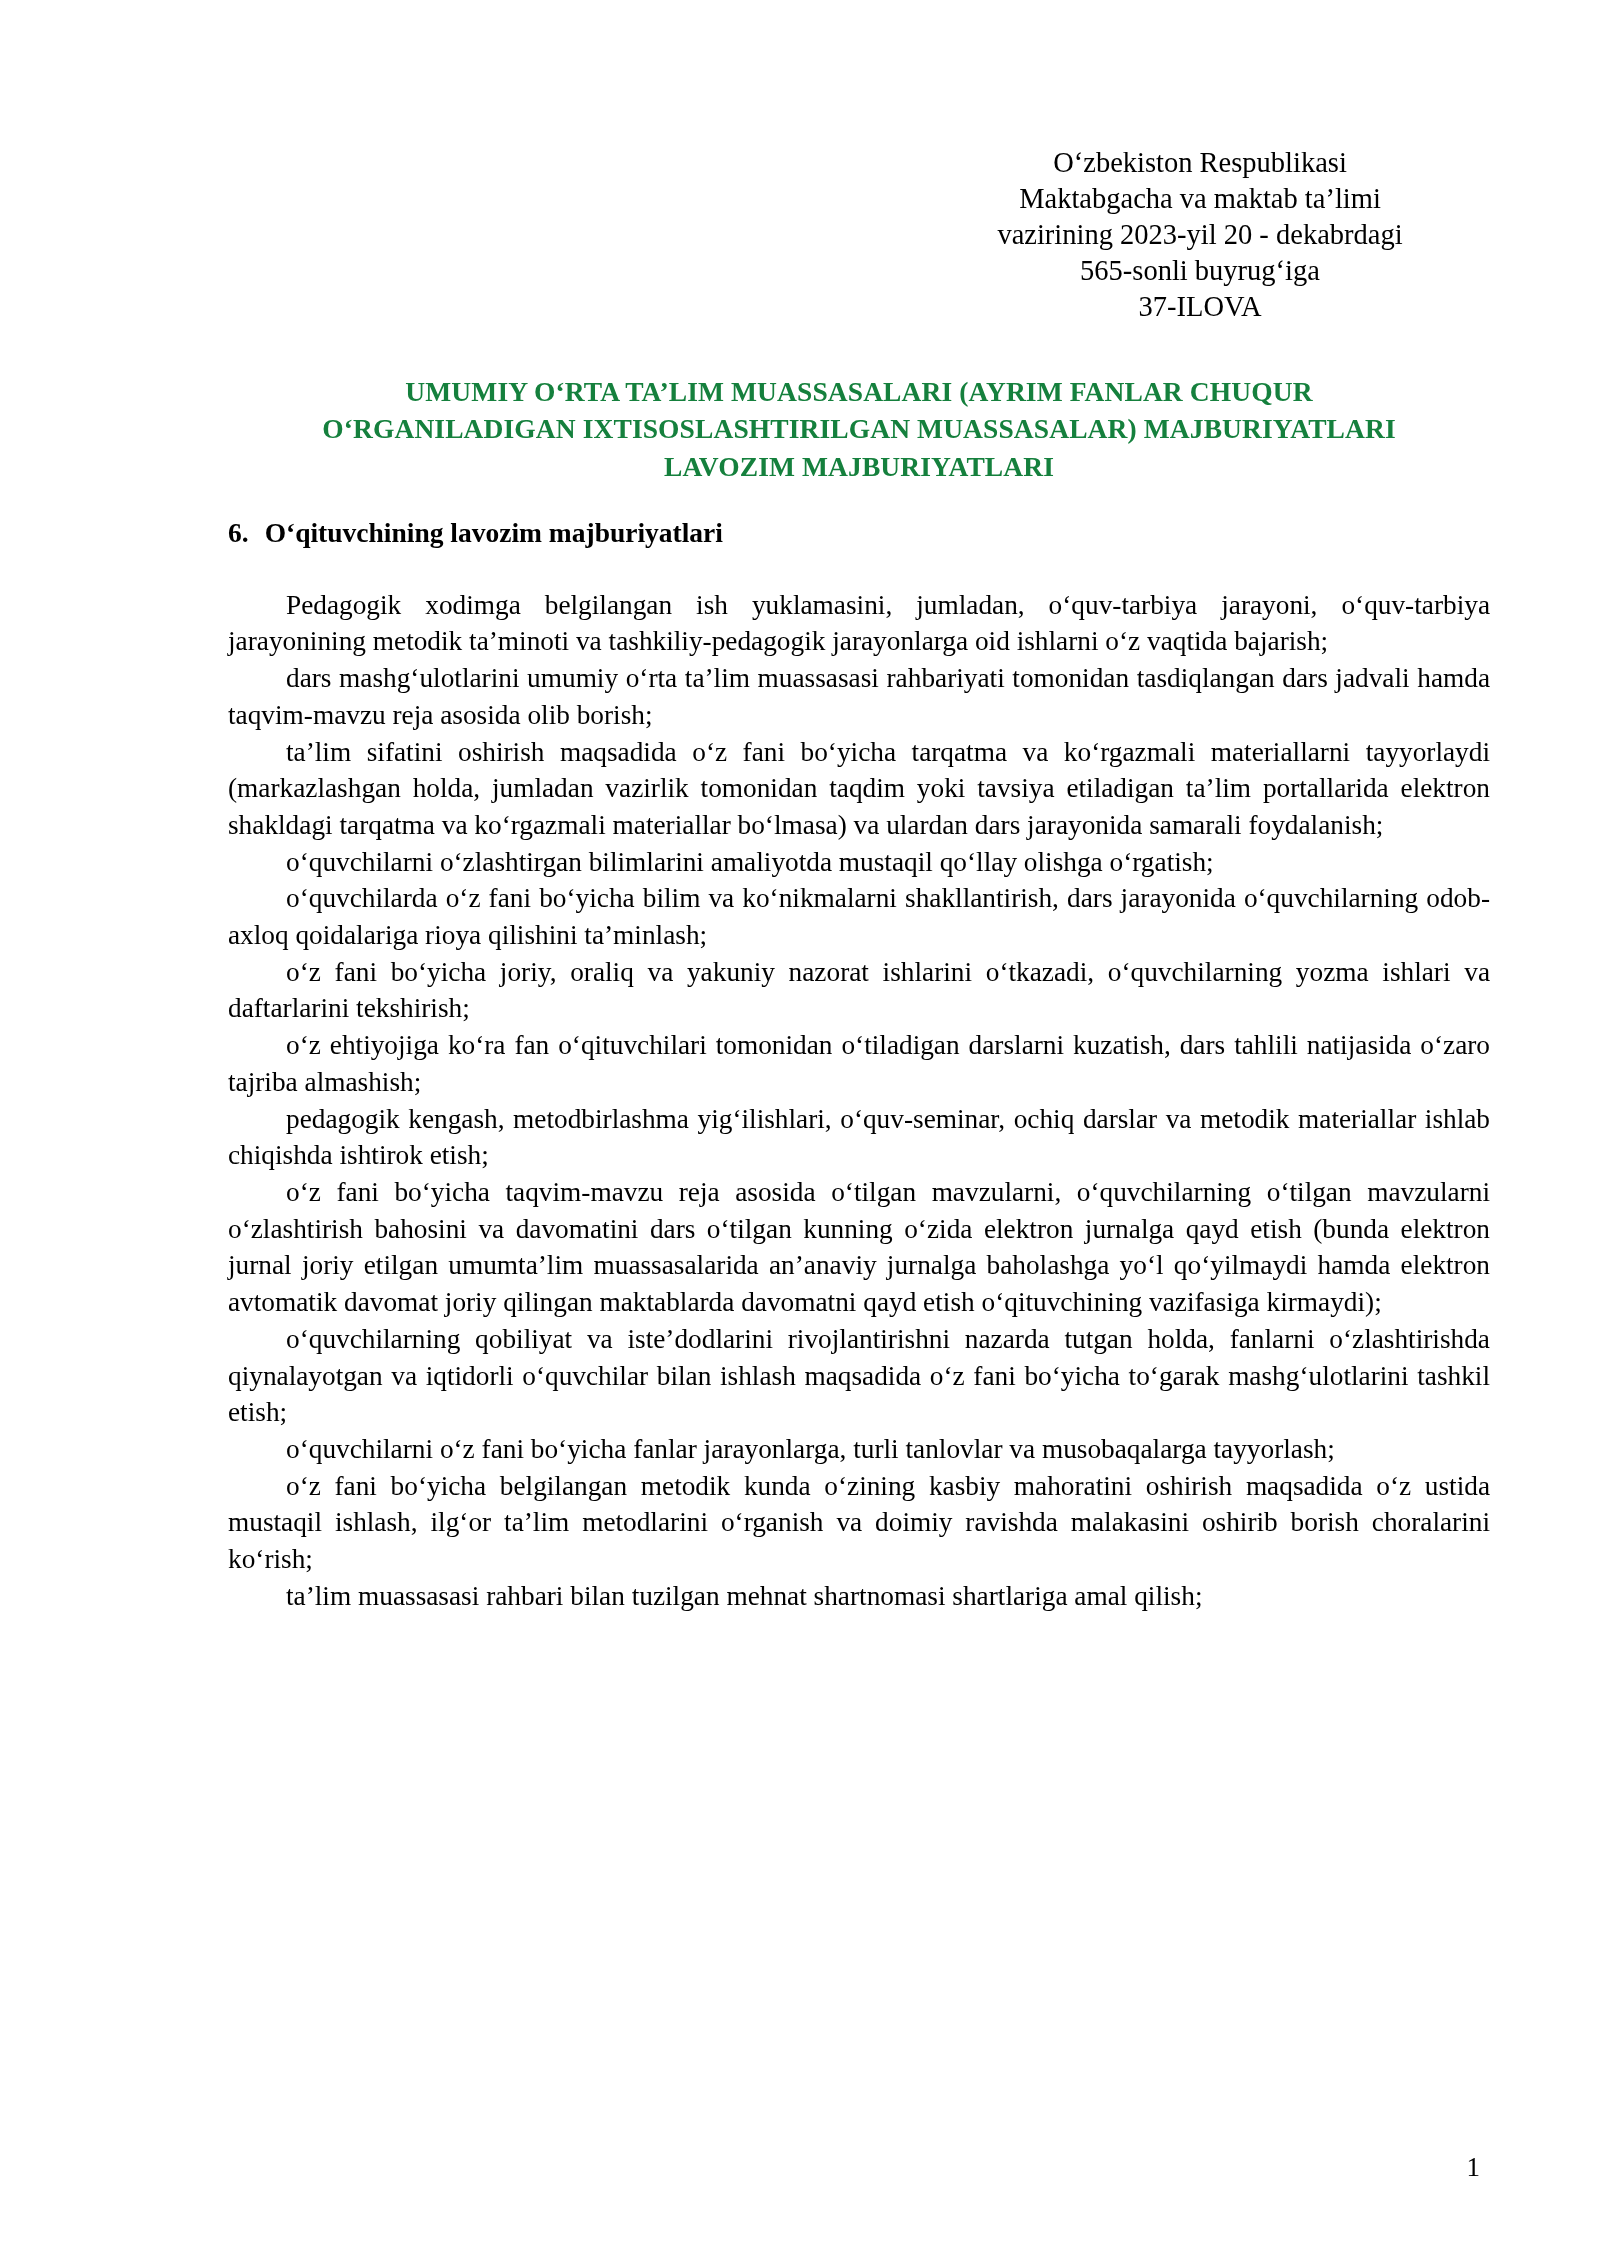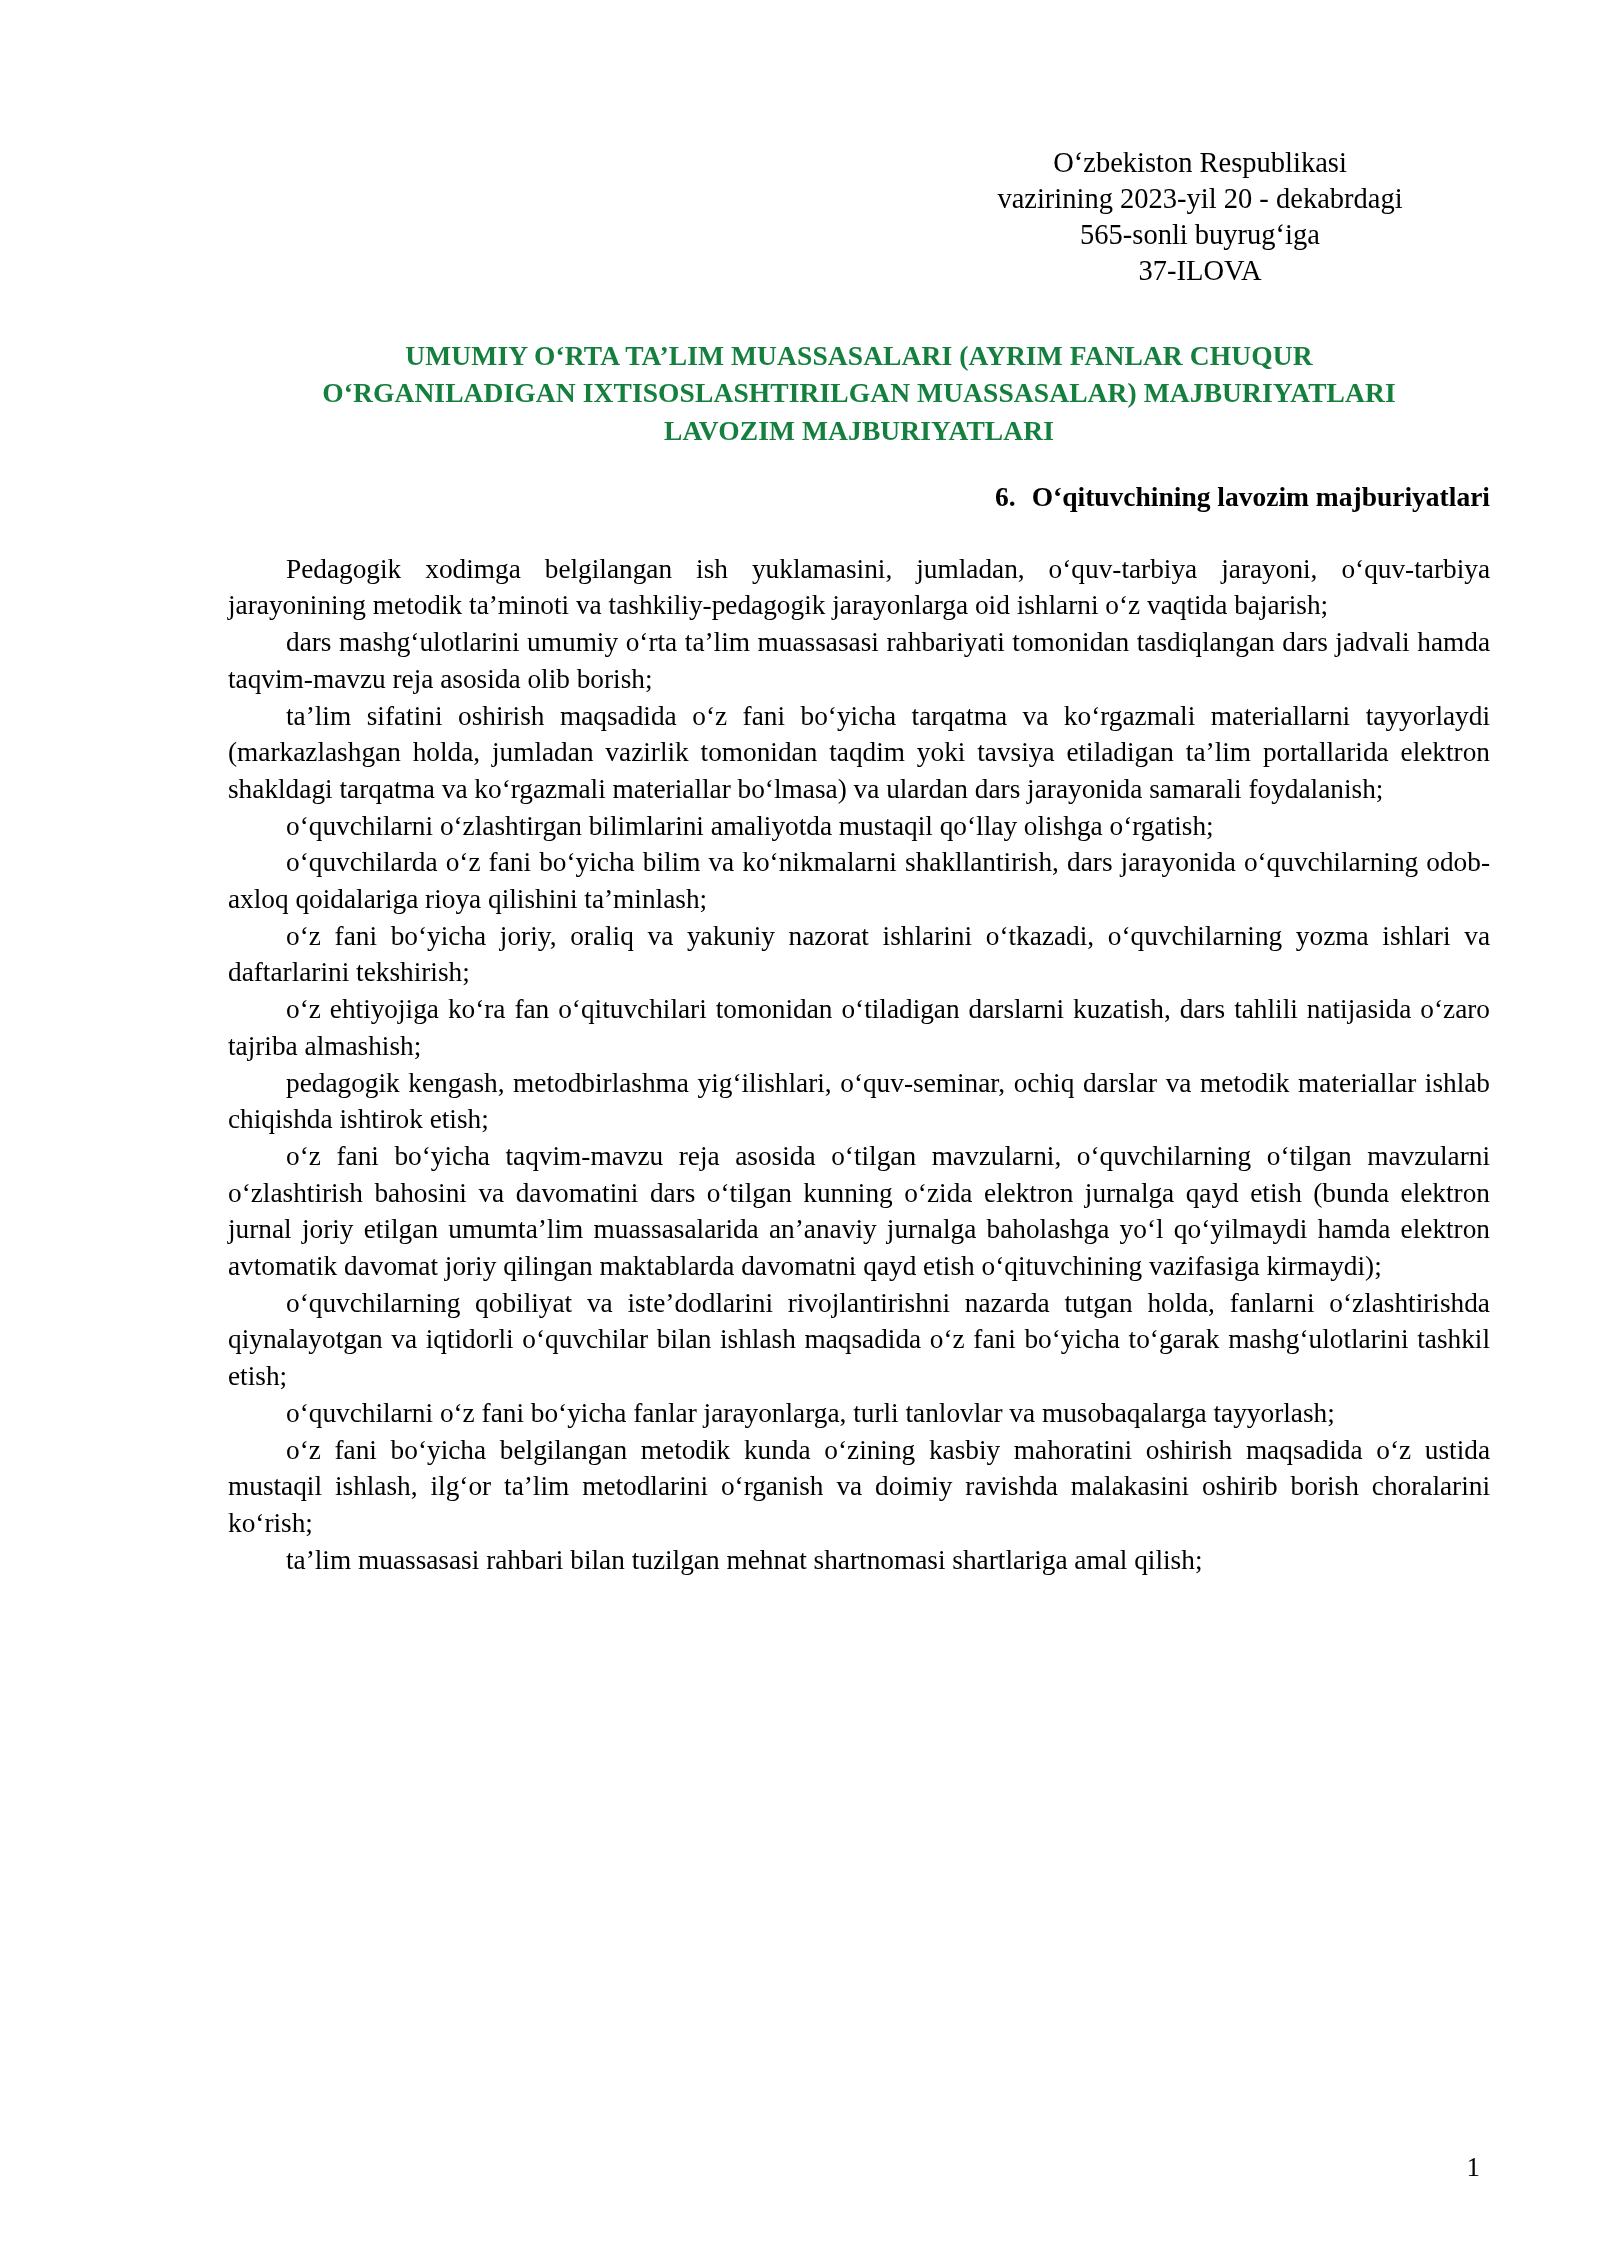--- a/index.html
+++ b/index.html
@@ -49,21 +49,21 @@
     color: #15803d;
     font-weight: bold;
     font-size: 27.5px;
     line-height: 1.355;
     letter-spacing: 0.1px;
   }
 
   
   .section-heading {
     margin-top: 30px;
-    text-align: right;
+    text-align: left;
     font-weight: bold;
     font-size: 27.5px;
     line-height: 1.3;
   }
   .section-heading .num {
     margin-right: 16px;
   }
 
   
   .body-text {
@@ -90,20 +90,21 @@
   }
 </style>
 </head>
 <body>
 
 <div class="page">
   <div class="content">
 
     <div class="doc-header">
       <div class="hline">O‘zbekiston Respublikasi</div>
+      <div class="hline">Maktabgacha va maktab ta’limi</div>
       <div class="hline">vazirining 2023-yil 20 - dekabrdagi</div>
       <div class="hline">565-sonli buyrug‘iga</div>
       <div class="hline">37-ILOVA</div>
     </div>
 
     <div class="main-title">
       <div>UMUMIY O‘RTA TA’LIM MUASSASALARI (AYRIM FANLAR CHUQUR</div>
       <div>O‘RGANILADIGAN IXTISOSLASHTIRILGAN MUASSASALAR) MAJBURIYATLARI</div>
       <div>LAVOZIM MAJBURIYATLARI</div>
     </div>

